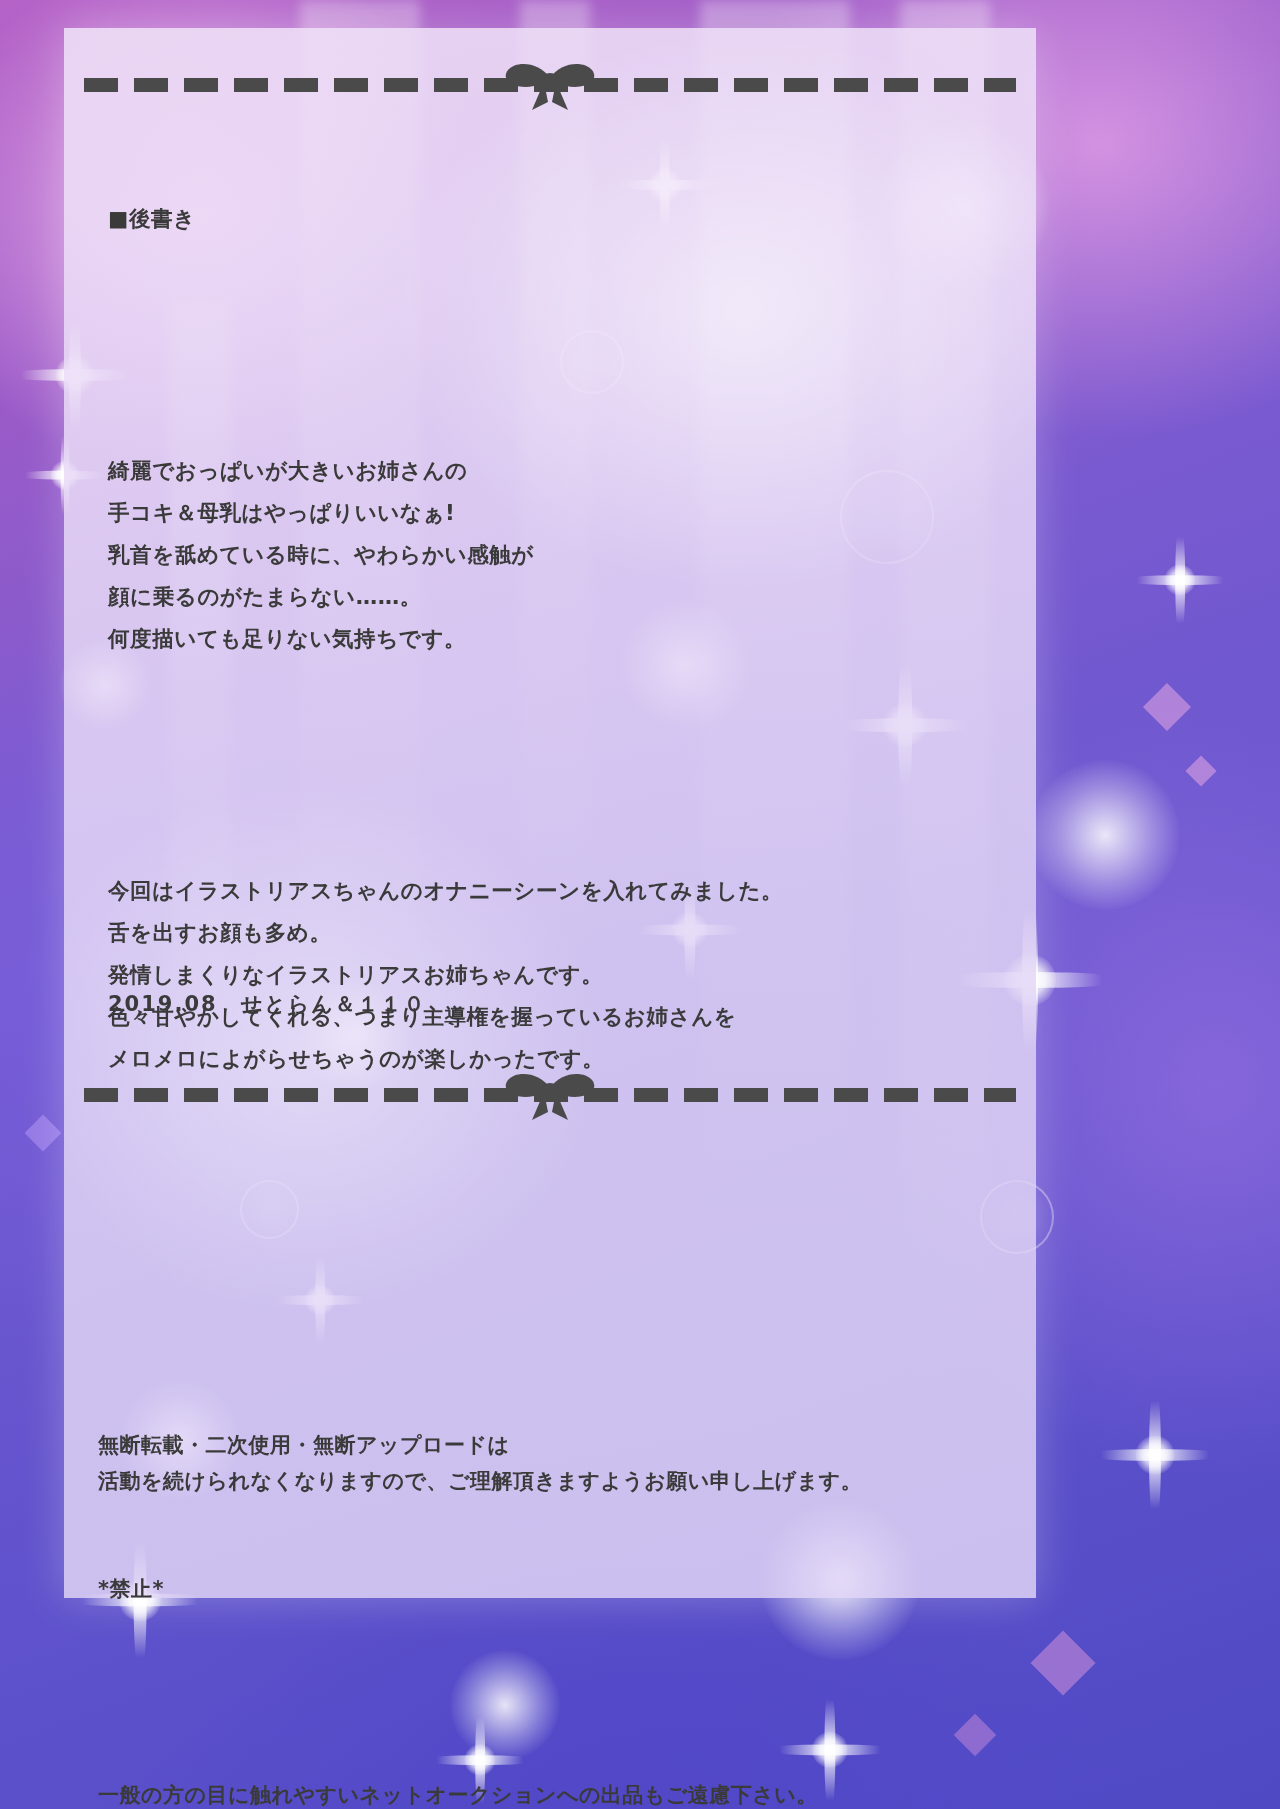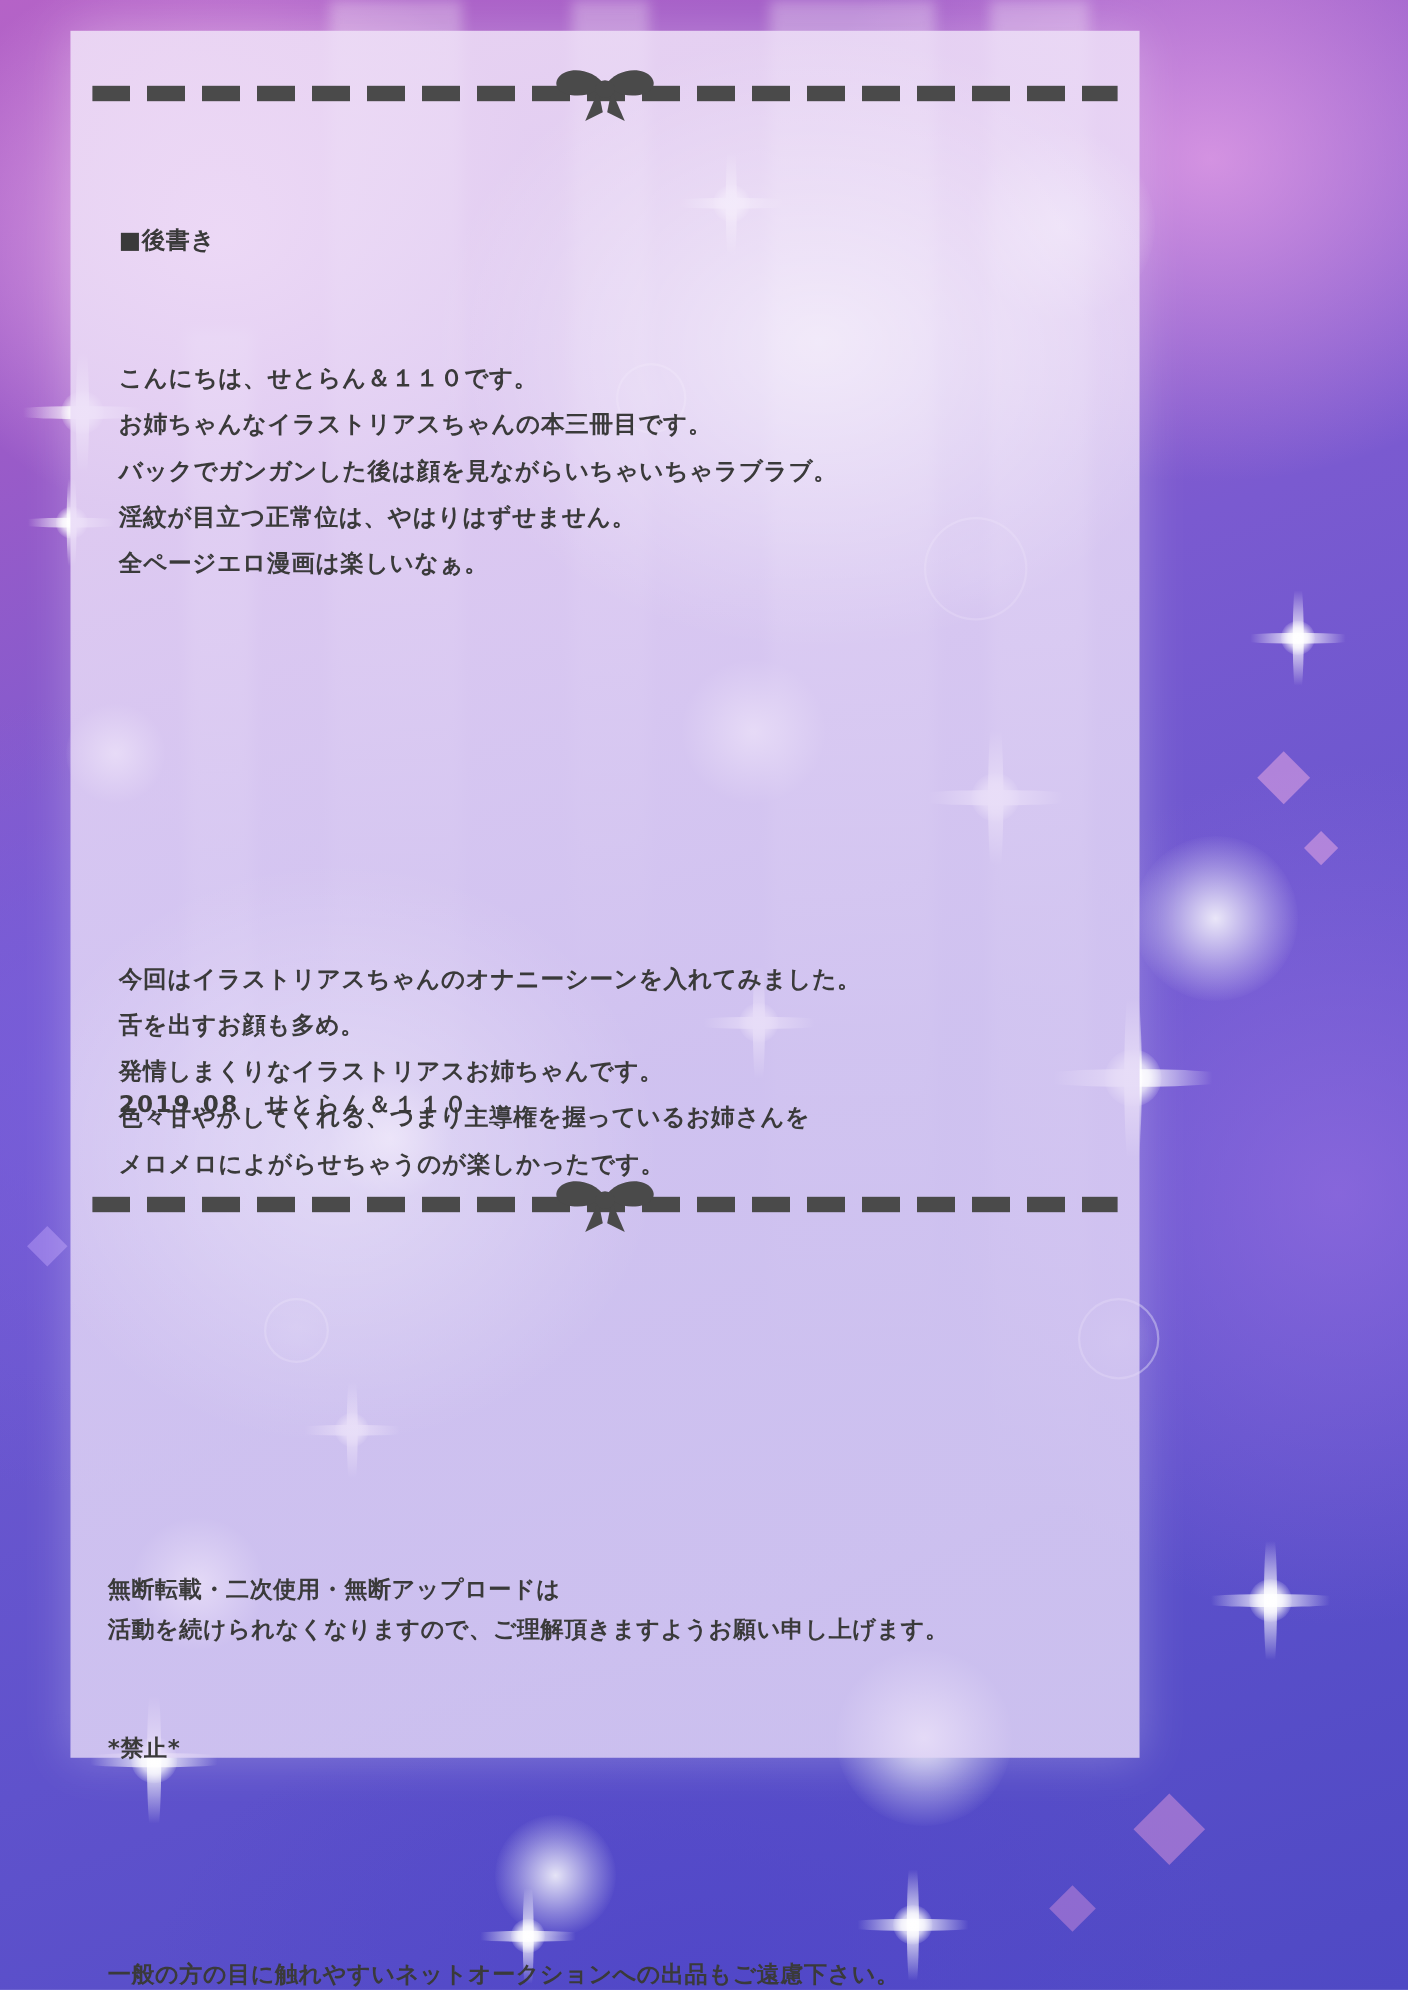--- a/index.html
+++ b/index.html
@@ -254,26 +254,26 @@
         <path d="M54 22 C44 6, 20 4, 12 14 C4 24, 18 34, 38 30 Z" fill="#4a4a4a"></path>
         <path d="M54 22 C64 6, 88 4, 96 14 C104 24, 90 34, 70 30 Z" fill="#4a4a4a"></path>
         <path d="M48 26 L36 54 L52 46 Z" fill="#4a4a4a"></path>
         <path d="M60 26 L72 54 L56 46 Z" fill="#4a4a4a"></path>
         <ellipse cx="54" cy="25" rx="9" ry="8" fill="#4a4a4a"></ellipse>
       </svg>
     </div>
 
     <div class="body-text">
       <div>■後書き</div>
-      <div>こんにちは、せとらん＆１１０です。
-お姉ちゃんなイラストリアスちゃんの本三冊目です。
-バックでガンガンした後は顔を見ながらいちゃいちゃラブラブ。
-淫紋が目立つ正常位は、やはりはずせません。
-全ページエロ漫画は楽しいなぁ。</div>
       <div style="height:42px;"></div>
+      <div>綺麗でおっぱいが大きいお姉さんの
+手コキ＆母乳はやっぱりいいなぁ!
+乳首を舐めている時に、やわらかい感触が
+顔に乗るのがたまらない……。
+何度描いても足りない気持ちです。</div>
       <div style="height:42px;"></div>
       <div>今回はイラストリアスちゃんのオナニーシーンを入れてみました。
 舌を出すお顔も多め。
 発情しまくりなイラストリアスお姉ちゃんです。
 色々甘やかしてくれる、つまり主導権を握っているお姉さんを
 メロメロによがらせちゃうのが楽しかったです。</div>
       <div style="height:42px;"></div>
     </div>
 
     <div class="sig">2019.08　せとらん＆１１０</div>

